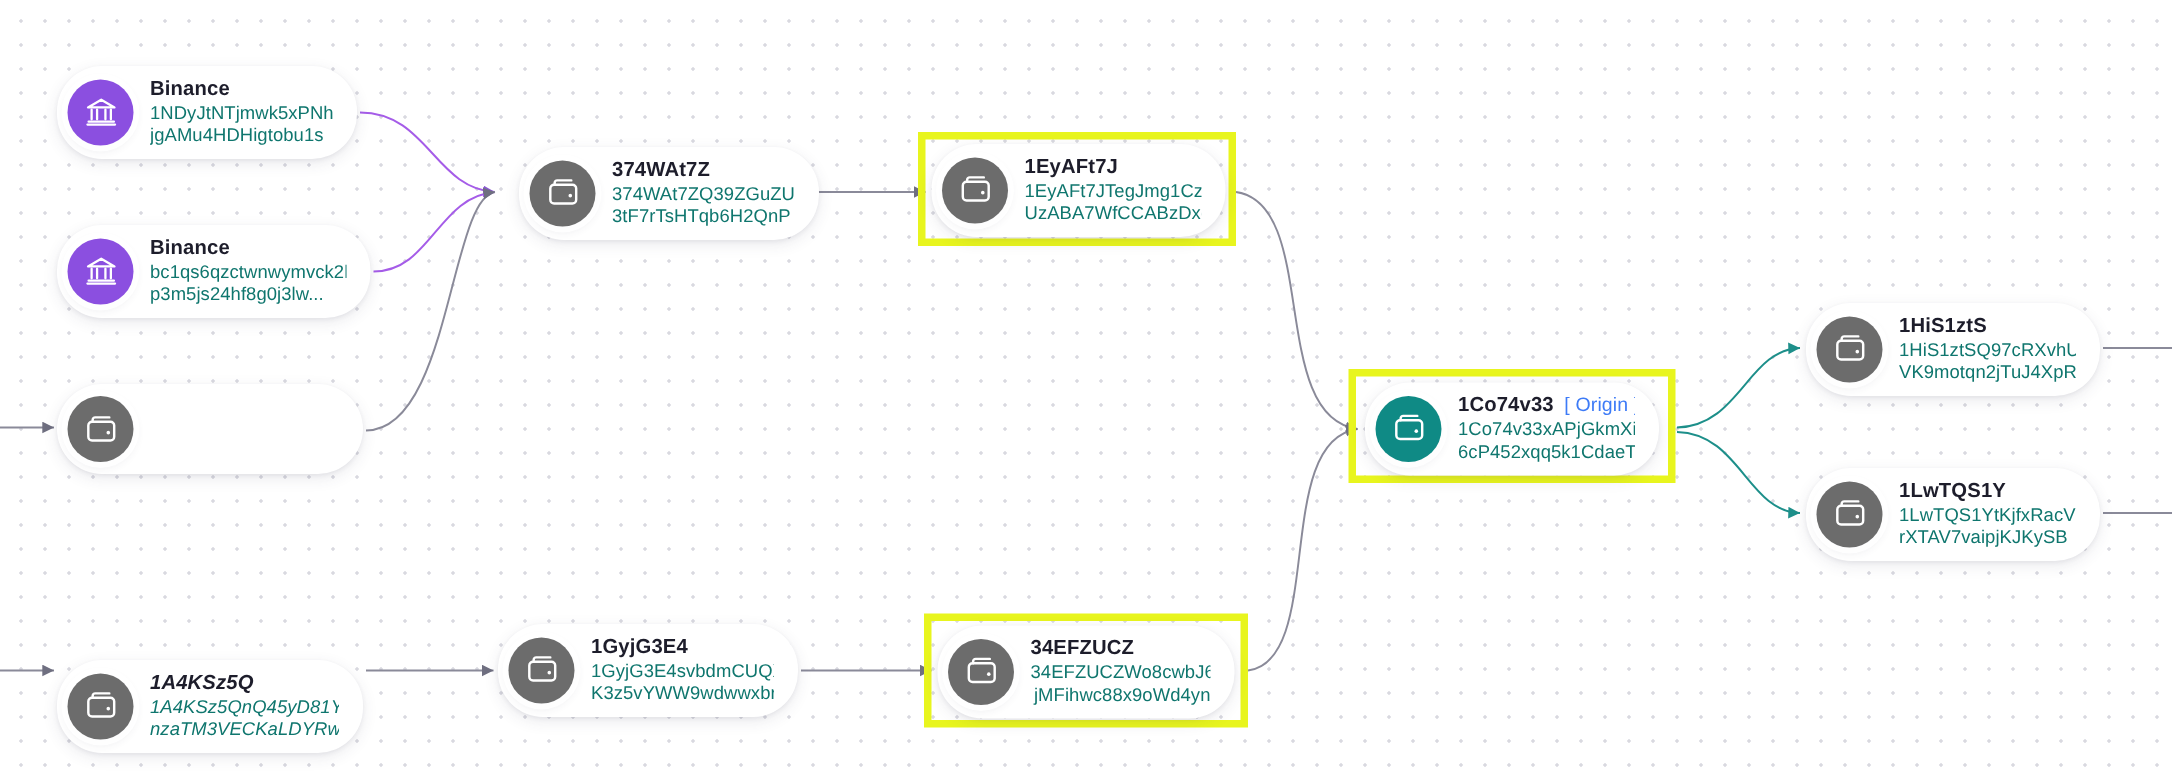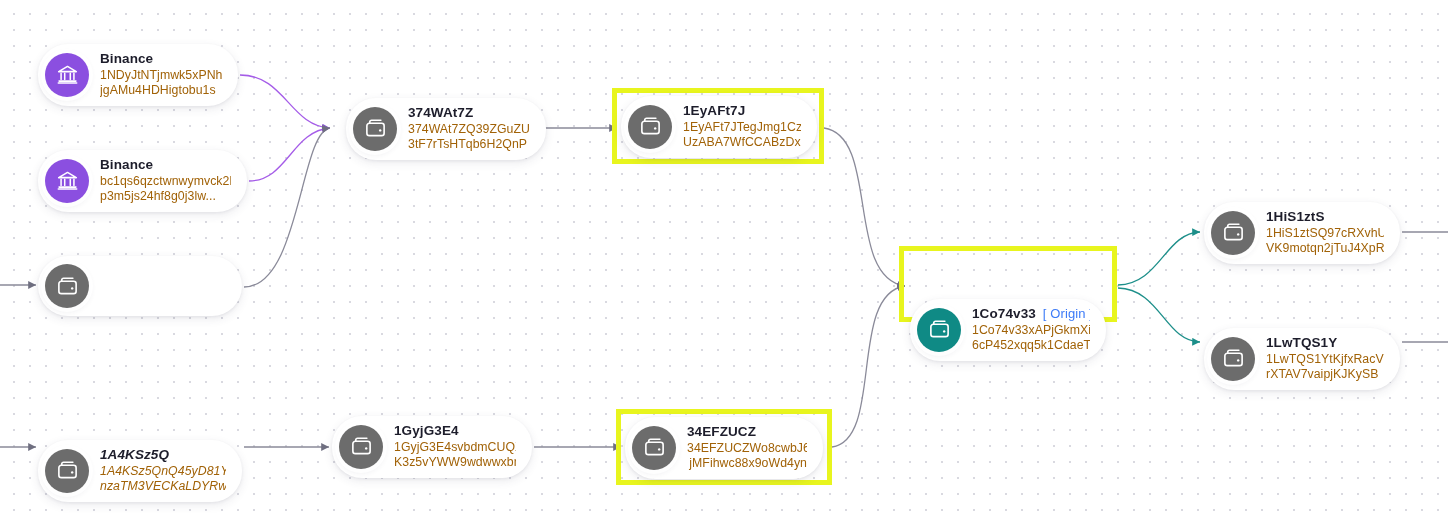--- a/index.html
+++ b/index.html
@@ -69,21 +69,21 @@
     gap: 7px;
   }
   .node-badge {
     font-size: 13px;
     font-weight: normal;
     color: #3d7bf7;
     white-space: nowrap;
   }
   .addr-line {
     font-size: 12.3px;
-    color: #a16207;
+    color: #0f766e;
     white-space: nowrap;
     letter-spacing: 0.05px;
   }
   .highlight-box {
     position: absolute;
     border: 5px solid #e8f51e;
     box-sizing: border-box;
     background: transparent;
   }
 </style>
@@ -256,21 +256,21 @@
           </svg>
         </div>
         <div class="node-text">
           <div class="node-title">
             <span>34EFZUCZ</span>
           </div>
           <div class="addr-line">34EFZUCZWo8cwbJ6V</div>
           <div class="addr-line">jMFihwc88x9oWd4yn</div>
         </div>
       </div>
-      <div class="node" style="left: 910px; top: 255px; width: 196px; margin-top: 44px;">
+      <div class="node" style="left: 910px; top: 255px; width: 196px;">
         <div class="node-icon origin">
           <svg width="23" height="23" viewBox="0 0 24 24" fill="none" stroke="#ffffff" stroke-width="1.7" stroke-linecap="round" stroke-linejoin="round">
             <rect x="3" y="6.5" width="18" height="13" rx="2.6"></rect>
             <path d="M6 6.5 V5.2 A1.8 1.8 0 0 1 7.8 3.4 H17.6"></path>
             <circle cx="16.9" cy="14" r="1.25" fill="#ffffff" stroke="none"></circle>
           </svg>
         </div>
         <div class="node-text">
           <div class="node-title">
             <span>1Co74v33</span>
@@ -289,21 +289,21 @@
           </svg>
         </div>
         <div class="node-text">
           <div class="node-title">
             <span>1HiS1ztS</span>
           </div>
           <div class="addr-line">1HiS1ztSQ97cRXvhU</div>
           <div class="addr-line">VK9motqn2jTuJ4XpR</div>
         </div>
       </div>
-      <div class="node" style="left: 1204px; top: 328px; width: 196px;">
+      <div class="node" style="left: 1204px; top: 312px; width: 196px;">
         <div class="node-icon wallet">
           <svg width="23" height="23" viewBox="0 0 24 24" fill="none" stroke="#ffffff" stroke-width="1.7" stroke-linecap="round" stroke-linejoin="round">
             <rect x="3" y="6.5" width="18" height="13" rx="2.6"></rect>
             <path d="M6 6.5 V5.2 A1.8 1.8 0 0 1 7.8 3.4 H17.6"></path>
             <circle cx="16.9" cy="14" r="1.25" fill="#ffffff" stroke="none"></circle>
           </svg>
         </div>
         <div class="node-text">
           <div class="node-title">
             <span>1LwTQS1Y</span>

